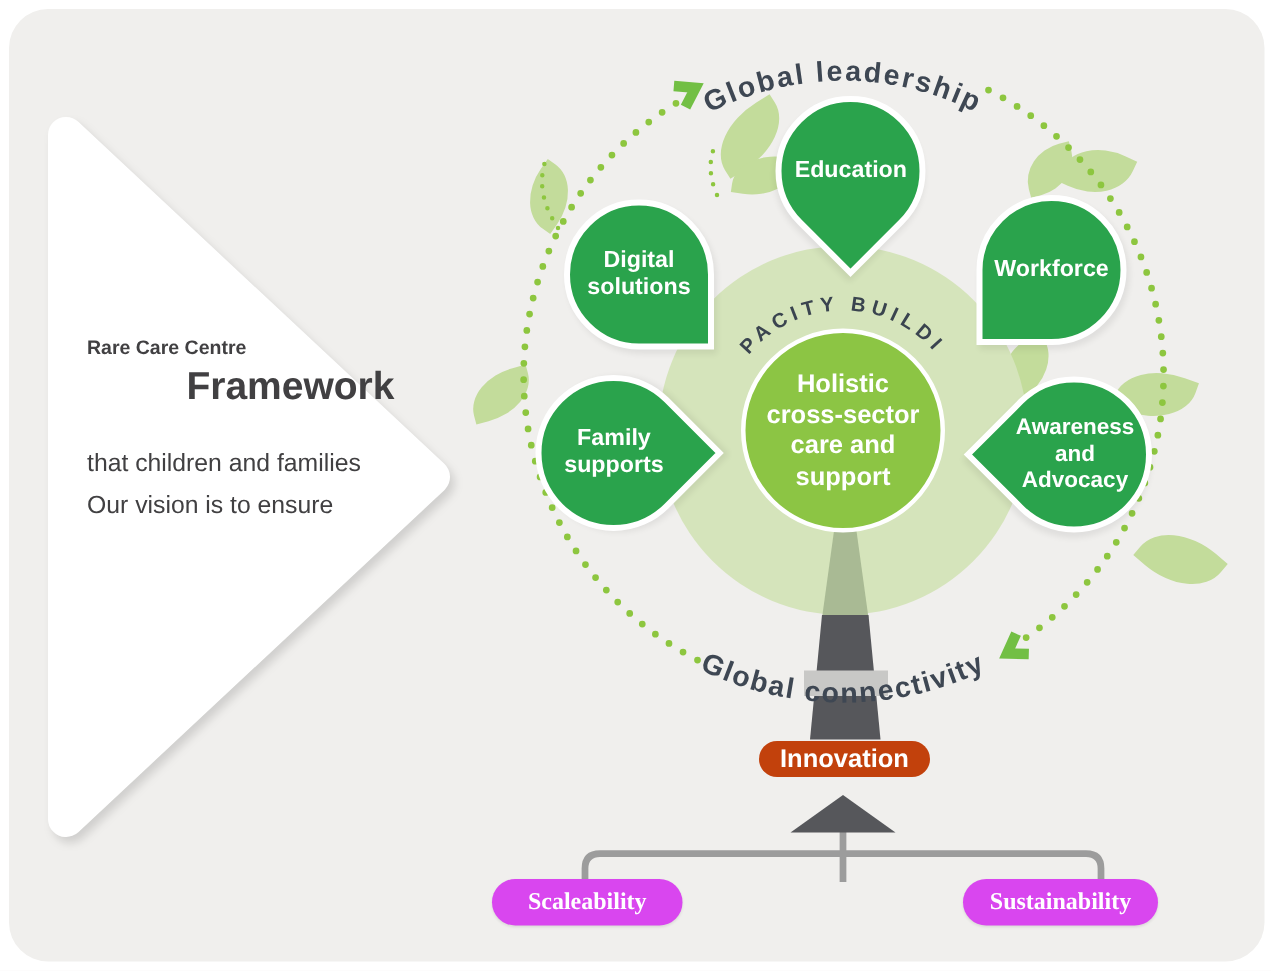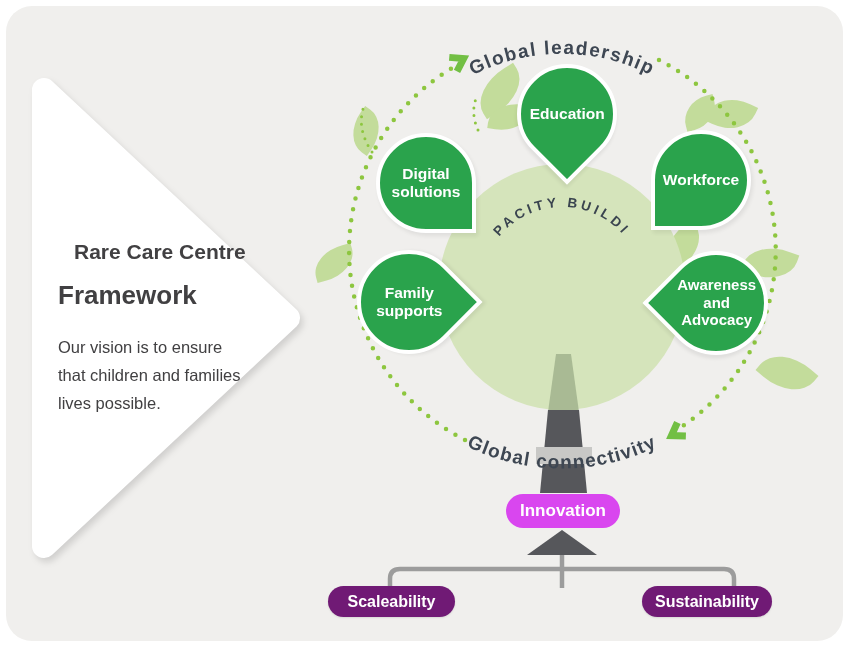--- a/index.html
+++ b/index.html
@@ -4,22 +4,22 @@
 <style>
   html,body{margin:0;padding:0;background:#ffffff;}
   .page{position:relative;width:849px;height:647px;background:#ffffff;overflow:hidden;
         font-family:"Liberation Sans",sans-serif;}
   .canvas{position:absolute;left:6px;top:6px;right:6px;bottom:6px;background:#f0efed;border-radius:26px;}
   svg{position:absolute;left:0;top:0;width:849px;height:647px;overflow:visible;}
   .z1{z-index:1}.z3{z-index:3}.z5{z-index:5}.z8{z-index:8}
 
   
   .panel-text{position:absolute;left:58px;top:224px;width:205px;z-index:2;color:#414042;}
-  .panel-title{font-size:21px;font-weight:bold;margin:16px;}
-  .panel-heading{font-size:26px;font-weight:bold;margin:3px 0 0 0;}
+  .panel-title{font-size:13px;font-weight:bold;margin:0;}
+  .panel-heading{font-size:26px;font-weight:bold;margin:3px 0 0 0;text-align:right;}
   .vision{margin-top:22px;}
   .vision-line{font-size:16.5px;line-height:28px;}
 
   
   .pleaf{position:absolute;background:#c3dc9b;border-radius:80% 0 80% 0;z-index:2;}
 
   
   .circle-light{position:absolute;left:439px;top:164px;width:246px;height:246px;border-radius:50%;
     background:#d5e4bb;z-index:4;}
   .circle-core{position:absolute;left:494px;top:219px;width:136px;height:136px;border-radius:50%;
@@ -36,47 +36,46 @@
   .leaf-education{left:517px;top:64px;width:100px;height:100px;border-radius:50% 50% 0 50%;transform:rotate(45deg);}
   .leaf-education .inner{transform:rotate(-45deg);}
   .leaf-digital{left:376px;top:133px;width:100px;height:100px;border-radius:50% 50% 0 50%;}
   .leaf-workforce{left:651px;top:130px;width:100px;height:100px;border-radius:50% 50% 50% 0;}
   .leaf-family{left:357px;top:250px;width:104px;height:104px;border-radius:50% 50% 0 50%;transform:rotate(-45deg);}
   .leaf-family .inner{transform:rotate(45deg);}
   .leaf-awareness{left:664px;top:251px;width:104px;height:104px;border-radius:50% 50% 50% 0;transform:rotate(45deg);font-size:15px;}
   .leaf-awareness .inner{transform:rotate(-45deg);}
 
   
-  .innovation{position:absolute;left:506px;top:494px;width:114px;height:34px;border-radius:17px;
-    background:#d946ef;color:#fff;font-weight:bold;font-size:17px;z-index:9;
+  .innovation{position:absolute;left:506px;top:494px;width:114px;height:24px;border-radius:17px;
+    background:#c2410c;color:#fff;font-weight:bold;font-size:17px;z-index:9;
     display:flex;align-items:center;justify-content:center;}
-  .pillar{position:absolute;top:586px;height:31px;border-radius:16px;background:#701a75;
+  .pillar{position:absolute;top:586px;height:31px;border-radius:16px;background:#d946ef;
     color:#fff;font-weight:bold;font-size:16px;z-index:9;
-    display:flex;align-items:center;justify-content:center;box-shadow:0 1px 2px rgba(0,0,0,0.1);}
+    display:flex;align-items:center;justify-content:center;box-shadow:0 1px 2px rgba(0,0,0,0.1);font-family:Liberation Serif, serif;}
   .pillar-1{left:328px;width:127px;}
   .pillar-2{left:484px;width:157px;}
   .pillar-3{left:642px;width:130px;}
 </style>
 </head>
 <body>
 
 <div class="page">
   <div class="canvas"></div>
 
   <svg class="z1">
     <path d="M 44 90 L 288 318 L 44 546 Z" fill="#ffffff" stroke="#ffffff" stroke-width="24" stroke-linejoin="round" style="filter:drop-shadow(3px 4px 3px rgba(0,0,0,0.13));"></path>
   </svg>
 
   <div class="panel-text">
     <p class="panel-title">Rare Care Centre</p>
     <p class="panel-heading">Framework</p>
     <div class="vision">
+      <div class="vision-line">that children and families</div>
       <div class="vision-line">Our vision is to ensure</div>
-      <div class="vision-line">that children and families</div>
-      <div class="vision-line">lives possible.</div>
     </div>
   </div>
 
   <div class="pleaf" style="left:474px;top:74px;width:52px;height:34px;transform:rotate(-32deg);"></div>
   <div class="pleaf" style="left:489px;top:103px;width:40px;height:28px;transform:rotate(8deg);"></div>
   <div class="pleaf" style="left:683px;top:98px;width:34px;height:30px;transform:rotate(-15deg);"></div>
   <div class="pleaf" style="left:709px;top:97px;width:44px;height:34px;transform:rotate(25deg);"></div>
   <div class="pleaf" style="left:346px;top:116px;width:40px;height:30px;transform:rotate(-55deg);"></div>
   <div class="pleaf" style="left:313px;top:248px;width:42px;height:30px;transform:rotate(-15deg);"></div>
   <div class="pleaf" style="left:661px;top:230px;width:44px;height:32px;transform:rotate(-35deg);"></div>
@@ -109,20 +108,26 @@
     <polygon points="548,410 579,410 587,493 540,493" fill="#56575b"></polygon>
     <rect x="536" y="447" width="56" height="17" fill="#c8c8c6"></rect>
     <defs>
         <path id="arc-ring" d="M 496 241 A 81 81 0 0 1 628 241" fill="none"></path>
       </defs>
     <text font-size="13.5" font-weight="bold" fill="#3a444f" style="letter-spacing:3.5px;">
       <textPath href="#arc-ring" startOffset="50%" text-anchor="middle">CAPACITY BUILDING</textPath>
     </text>
   </svg>
 
+  <div class="circle-core">
+    <span>Holistic</span>
+    <span>cross-sector</span>
+    <span>care and</span>
+    <span>support</span>
+  </div>
 
   <div class="leaf leaf-education">
     <div class="inner">
         <span>Education</span>
       </div>
   </div>
   <div class="leaf leaf-workforce">
     <div class="inner">
         <span>Workforce</span>
       </div>

